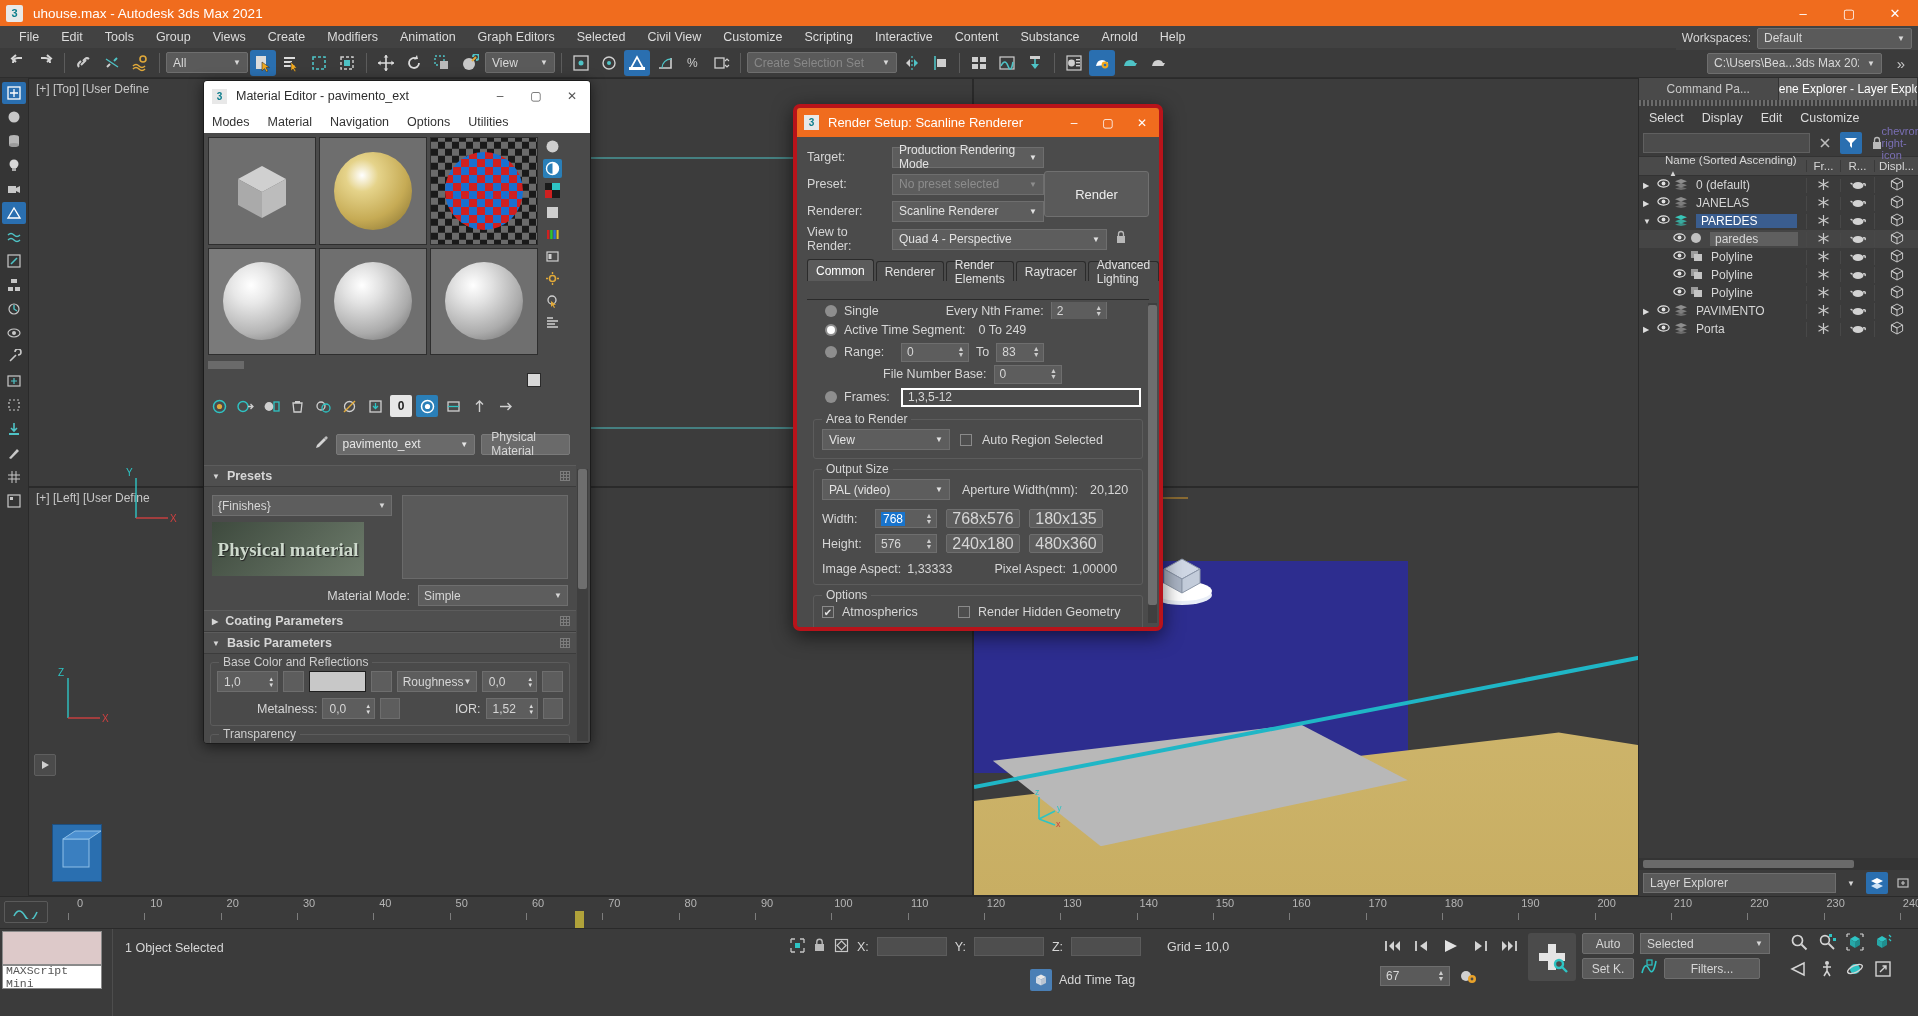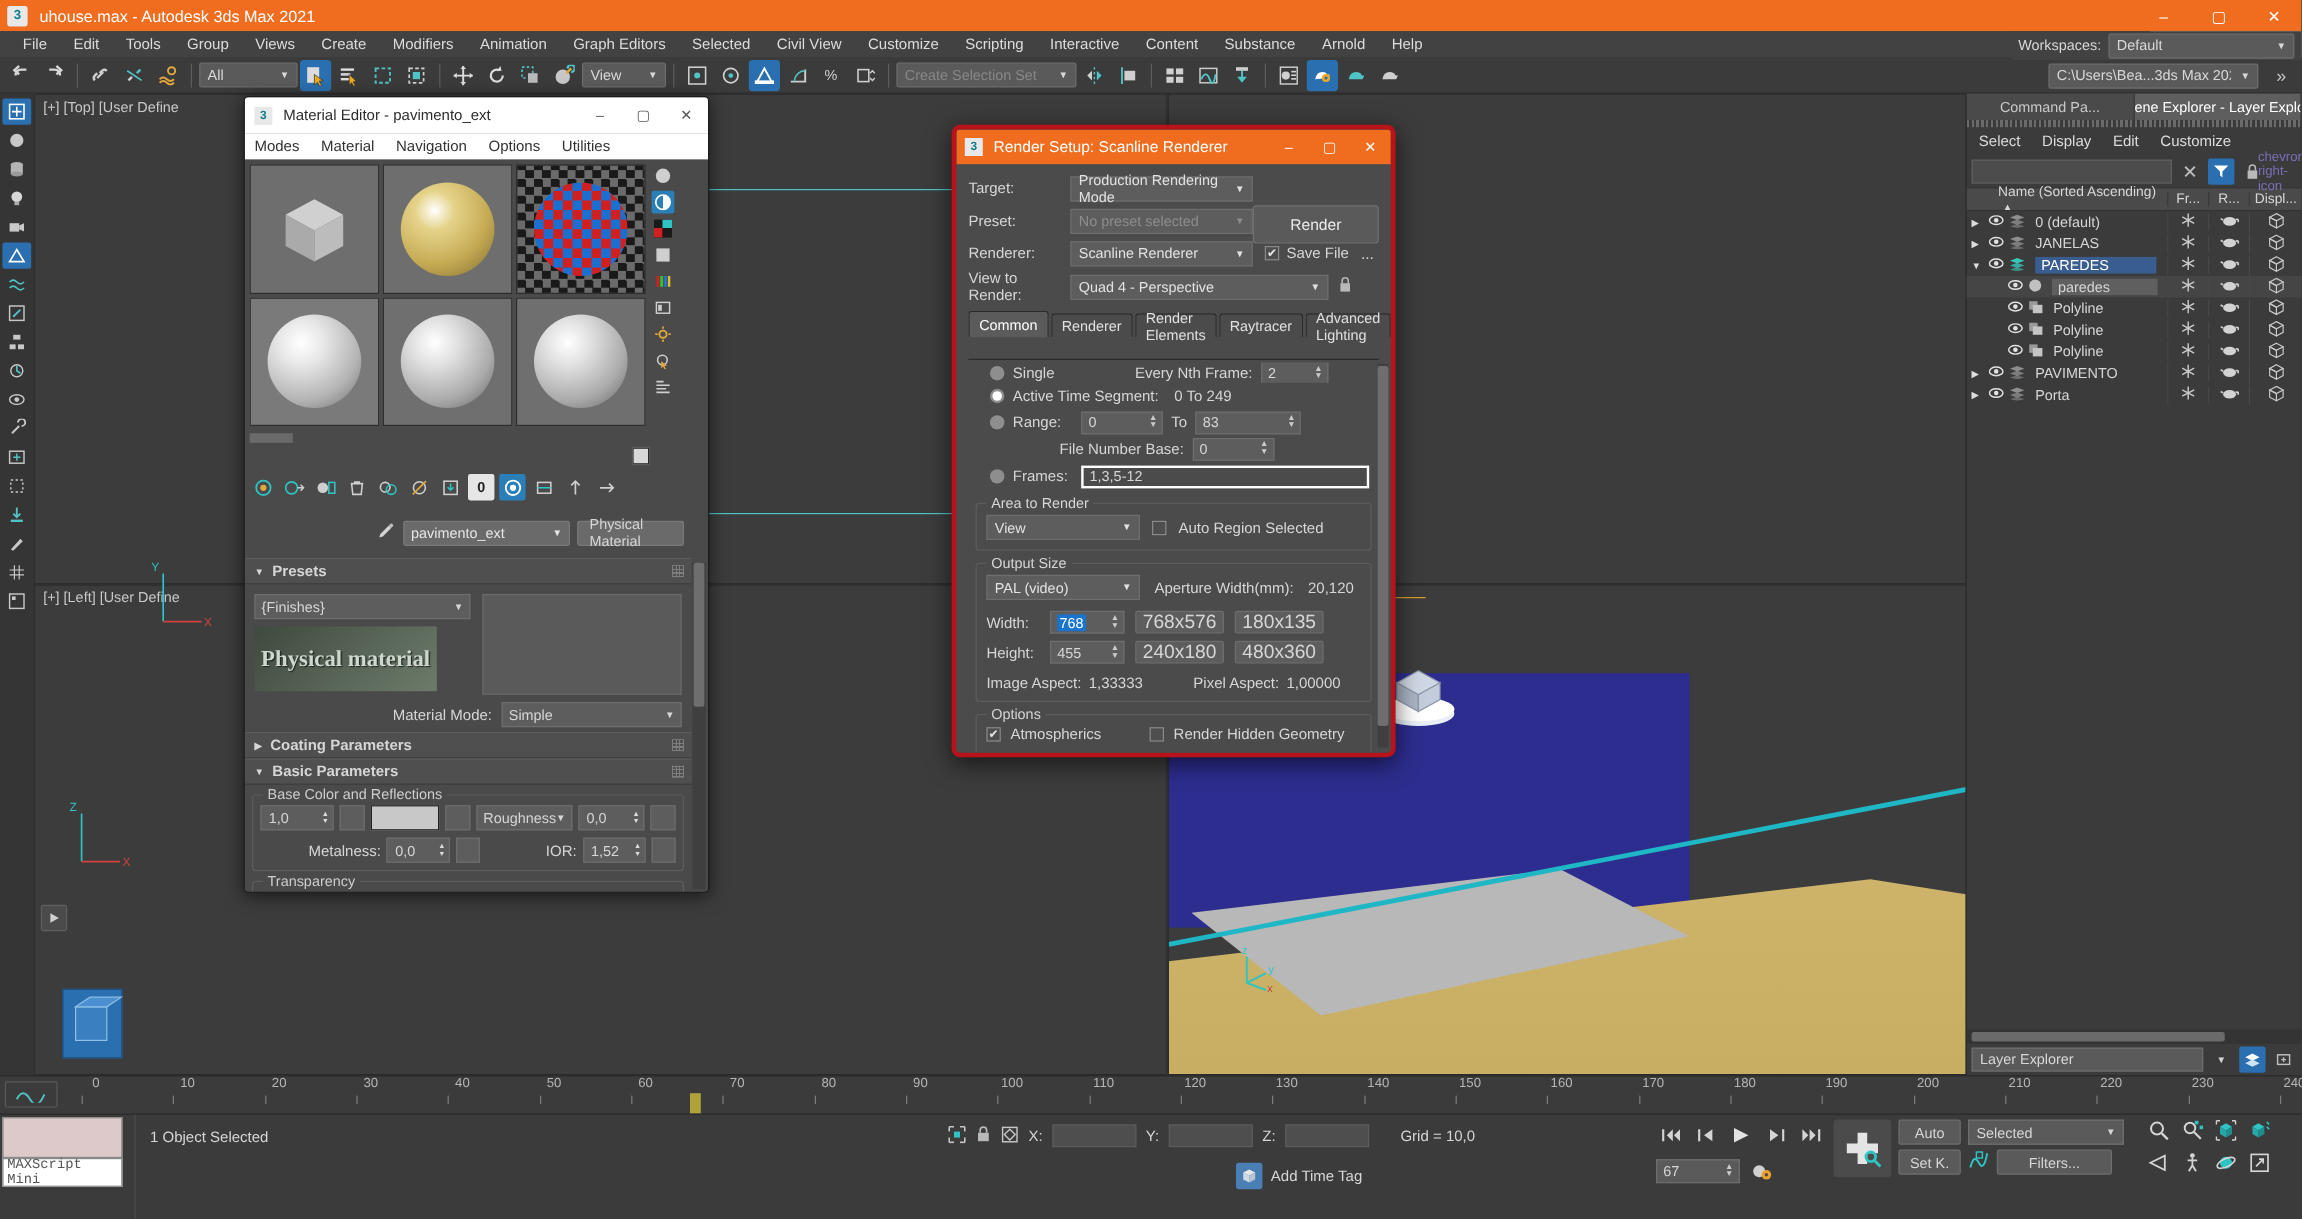--- a/index.html
+++ b/index.html
@@ -140,21 +140,21 @@
   #rs-title{height:29px;background:#f06c1e;display:flex;align-items:center;padding-left:7px;position:relative;}
   #rs-title .ic{width:15px;height:15px;background:#e8e8e8;color:#0b7d8c;font-size:10px;font-weight:bold;display:flex;align-items:center;justify-content:center;}
   #rs-title .t{margin-left:9px;color:#fff;font-size:13px;}
   #rs-title .wb{position:absolute;right:0;top:0;height:29px;display:flex;}
   #rs-title .b{width:34px;height:29px;display:flex;align-items:center;justify-content:center;color:#fff;font-size:12px;}
   #rs-body{position:relative;height:494px;background:#4b4b4b;padding:8px 10px 0;}
   .rsrow{display:flex;align-items:center;height:24px;margin-bottom:3px;}
   .rsrow .lbl{width:85px;font-size:12.5px;}
   .rsdrop{height:21px;background:#5d5d5d;border:1px solid #6e6e6e;display:flex;align-items:center;justify-content:space-between;padding:0 6px;font-size:12px;color:#e2e2e2;}
   .rsdrop.disabled{color:#8d8d8d;}
-  #renderbtn{position:absolute;right:10px;top:34px;width:105px;height:32px;background:#5a5a5a;border:1px solid #707070;border-radius:3px;display:flex;align-items:center;justify-content:center;font-size:13px;color:#ececec;}
+  #renderbtn{position:absolute;right:10px;top:34px;width:105px;height:46px;background:#5a5a5a;border:1px solid #707070;border-radius:3px;display:flex;align-items:center;justify-content:center;font-size:13px;color:#ececec;}
   #rs-tabs{display:flex;height:22px;margin-top:8px;align-items:flex-end;gap:2px;}
   .rstab{height:20px;padding:0 8px;background:#4b4b4b;border:1px solid #2b2b2b;border-bottom:none;border-radius:3px 3px 0 0;display:flex;align-items:center;font-size:12px;color:#e0e0e0;}
   .rstab.sel{height:22px;background:#5b5b5b;color:#ffffff;}
   #rs-panel{position:absolute;left:10px;right:10px;top:162px;bottom:2px;background:#4b4b4b;border-top:1px solid #2b2b2b;overflow:hidden;}
   .rpgrp{border:1px solid #5c5c5c;border-radius:3px;margin:10px 6px 0;padding:9px 8px 8px;position:relative;}
   .rpgrp .glbl{position:absolute;top:-8px;left:8px;background:#4b4b4b;padding:0 4px;font-size:12px;}
   .radio{width:12px;height:12px;border-radius:50%;background:#8e8e8e;display:inline-block;position:relative;}
   .radio.on::after{content:'';position:absolute;left:2px;top:2px;width:8px;height:8px;border-radius:50%;background:#fff;}
   .numfield{height:19px;background:#5d5d5d;border:1px solid #6e6e6e;display:flex;align-items:center;justify-content:space-between;padding:0 2px 0 5px;font-size:12px;}
   .numfield.white{background:#4b4b4b;border:2px solid #ffffff;}
@@ -1517,21 +1517,21 @@
           <span style="font-size:12.5px;margin-left:6px;">0 To 249</span>
         </div>
         <div style="display:flex;align-items:center;gap:7px;height:22px;">
           <span style="margin-left:10px;" class="radio"></span>
           <span style="font-size:12.5px;width:50px;">Range:</span>
           <div class="numfield" style="width:68px;">
             <span>0</span>
             <span class="sm">▲<br>▼</span>
           </div>
           <span style="font-size:12.5px;">To</span>
-          <div class="numfield" style="width:88px;justify-content:space-between;">
+          <div class="numfield" style="width:48px;justify-content:space-between;">
             <span>83</span>
             <span class="sm">▲<br>▼</span>
           </div>
         </div>
         <div style="display:flex;align-items:center;gap:7px;height:22px;">
           <span style="margin-left:68px;font-size:12.5px;">File Number Base:</span>
           <div class="numfield" style="width:68px;">
             <span>0</span>
             <span class="sm">▲<br>▼</span>
           </div>
@@ -1572,21 +1572,21 @@
           <div class="numfield" style="width:62px;">
             <span class="hl">768</span>
             <span class="sm">▲<br>▼</span>
           </div>
           <div class="sizebtn" style="width:74px;">768x576</div>
           <div class="sizebtn" style="width:74px;">180x135</div>
         </div>
         <div style="display:flex;align-items:center;gap:9px;margin-top:6px;">
           <span style="font-size:12.5px;width:44px;">Height:</span>
           <div class="numfield" style="width:62px;">
-            <span>455</span>
+            <span>576</span>
             <span class="sm">▲<br>▼</span>
           </div>
           <div class="sizebtn" style="width:74px;">240x180</div>
           <div class="sizebtn" style="width:74px;">480x360</div>
         </div>
         <div style="display:flex;align-items:center;gap:6px;margin-top:9px;">
           <span style="font-size:12.5px;">Image Aspect:</span>
           <span style="font-size:12.5px;">1,33333</span>
           <span style="font-size:12.5px;margin-left:36px;">Pixel Aspect:</span>
           <span style="font-size:12.5px;">1,00000</span>

